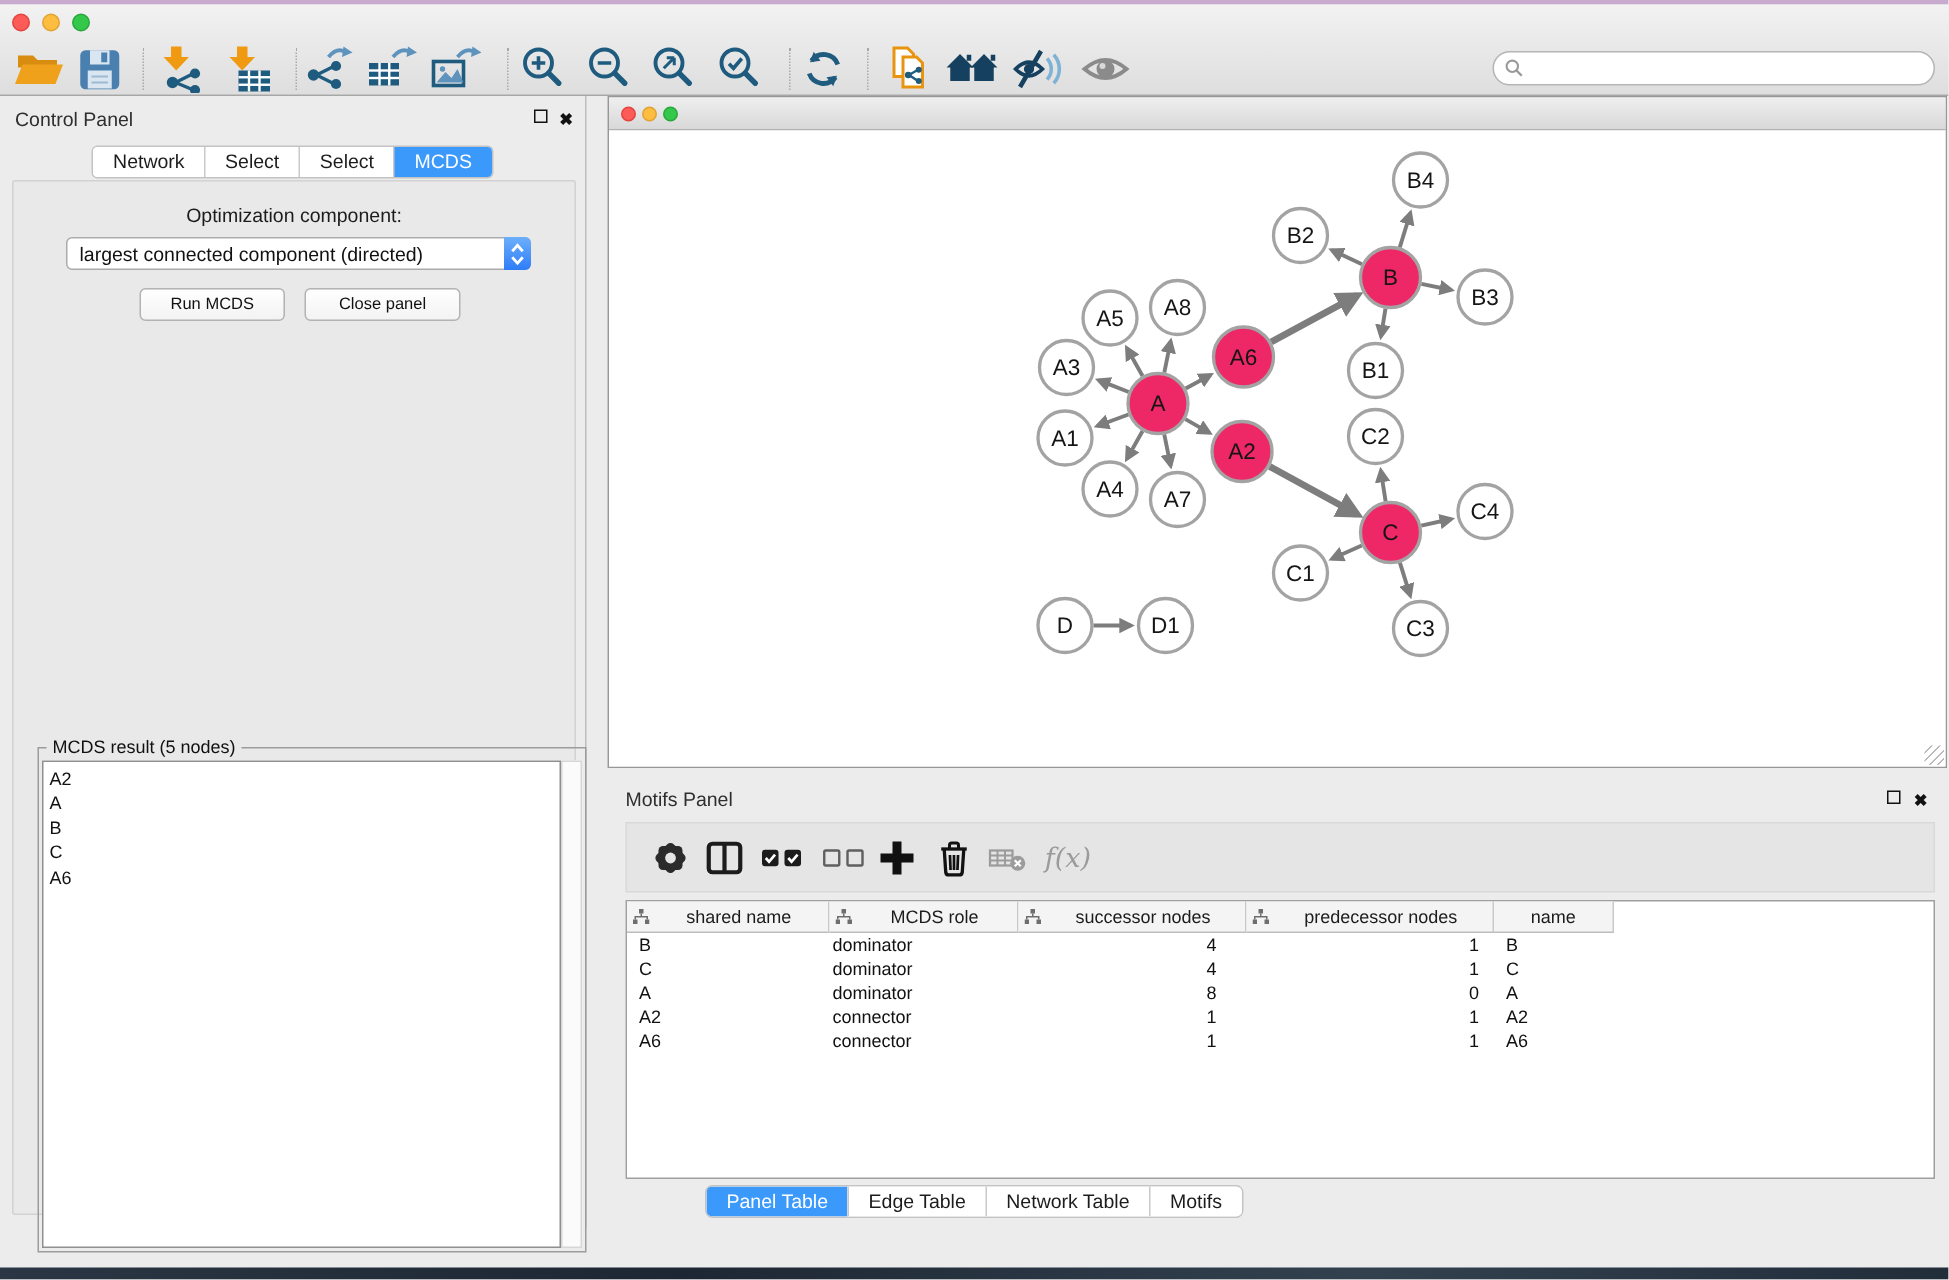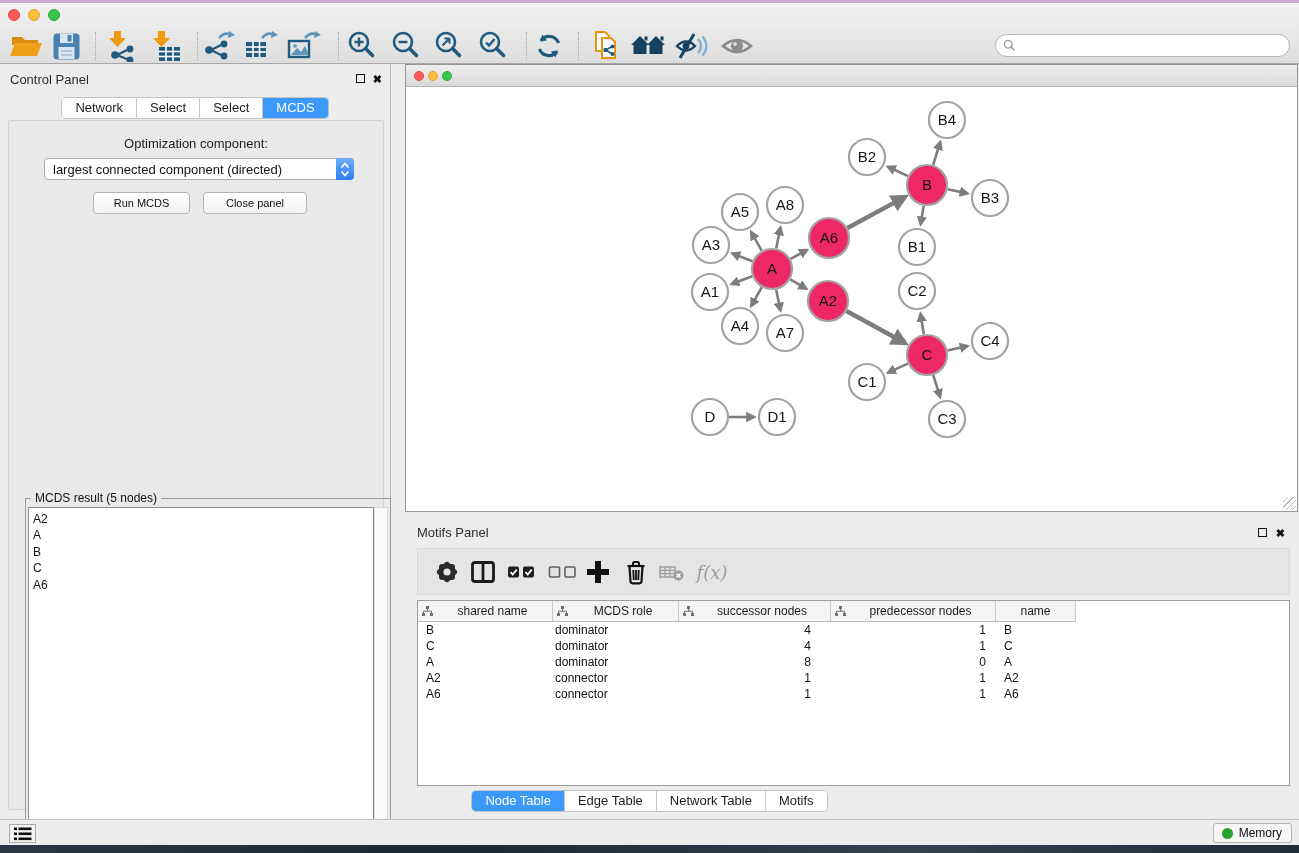--- a/index.html
+++ b/index.html
@@ -541,40 +541,22 @@
           <div class="td" style="width: 126px; text-align: left; padding: 0px 0px 0px 2px;">connector</div>
           <div class="td" style="width: 152px; text-align: right; padding: 0px 20px 0px 0px;">1</div>
           <div class="td" style="width: 165px; text-align: right; padding: 0px 10px 0px 0px;">1</div>
           <div class="td" style="width: 80px; text-align: left; padding: 0px 0px 0px 8px;">A6</div>
         </div>
       </div>
   </div>
 
   <div class="tp-tabs">
       <div class="segwrap" id="tp-tabs">
-        <div class="seg active">Node Table</div>
+        <div class="seg active">Panel Table</div>
         <div class="seg">Edge Table</div>
         <div class="seg">Network Table</div>
         <div class="seg">Motifs</div>
       </div>
     </div>
 
-  <div class="statusbar">
-    <div class="list-btn">
-      <svg width="18" height="14" viewBox="0 0 18 14">
-        <g fill="#111">
-          <rect x="0" y="0.5" width="3" height="2.6"></rect>
-            <rect x="4.5" y="0.5" width="13" height="2.6"></rect>
-          <rect x="0" y="5.5" width="3" height="2.6"></rect>
-            <rect x="4.5" y="5.5" width="13" height="2.6"></rect>
-          <rect x="0" y="10.5" width="3" height="2.6"></rect>
-            <rect x="4.5" y="10.5" width="13" height="2.6"></rect>
-        </g>
-      </svg>
-    </div>
-    <div class="memory-btn">
-      <span class="memory-dot" id="memory-dot" style="background: rgb(44, 161, 46);"></span>
-      <span class="memory-label">Memory</span>
-    </div>
-  </div>
   <div class="desktop-bottom"></div>
 
 </div>
 
 </body></html>

